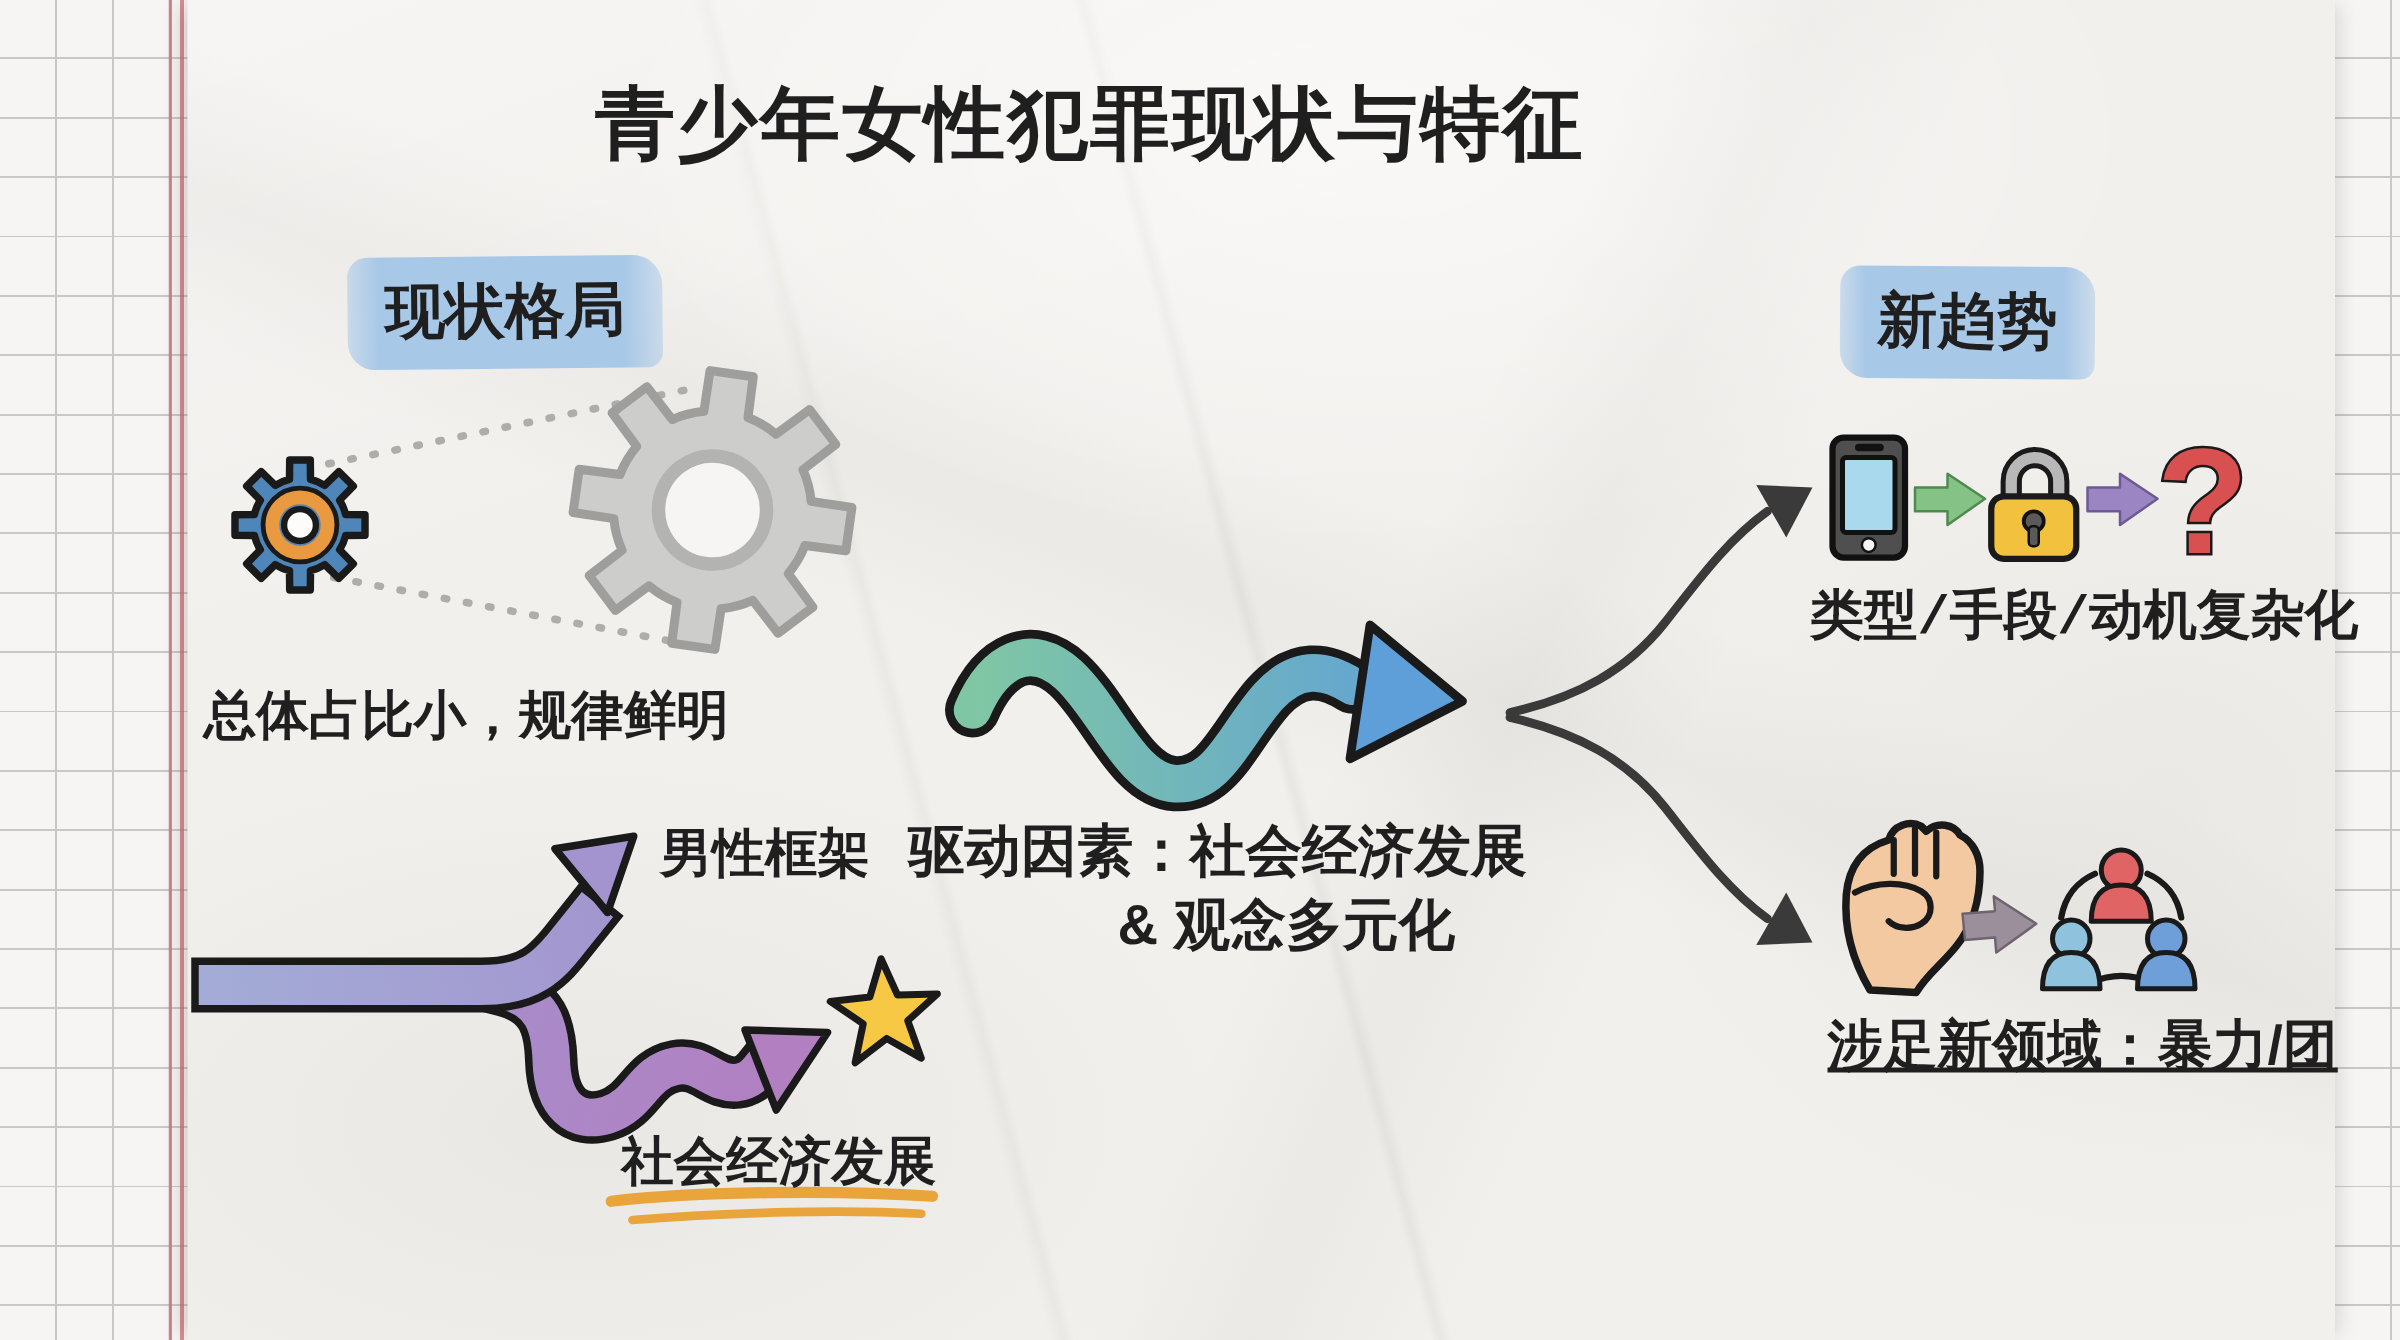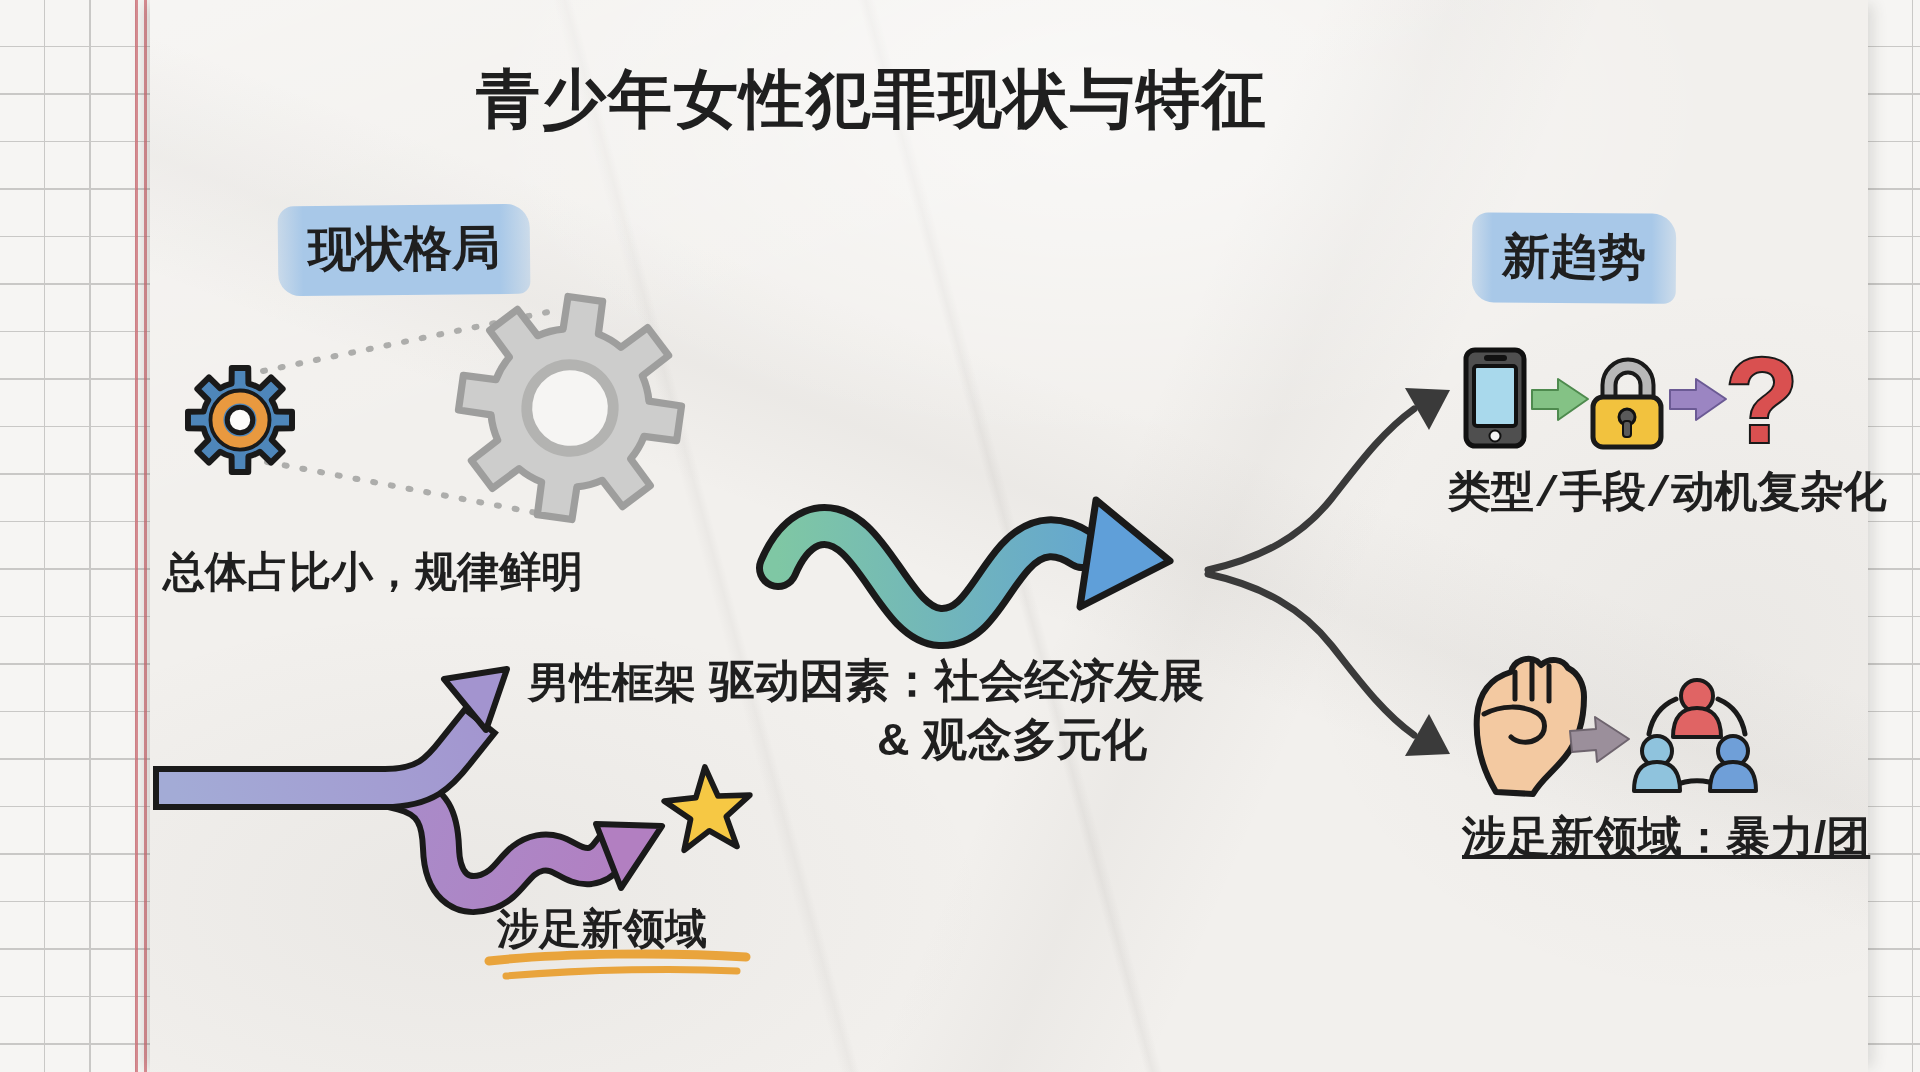--- a/index.html
+++ b/index.html
@@ -54,21 +54,21 @@
     background:linear-gradient(90deg, rgba(168,200,232,.55), var(--highlight) 10%, var(--highlight) 88%, rgba(168,200,232,.5));
     padding:12px 30px 14px 30px; border-radius:16px 24px 12px 22px;
   }
   .tag.left-tag  { left:278px;  top:205px; transform:rotate(-.6deg); }
   .tag.right-tag { left:1472px; top:213px; transform:rotate(.4deg); }
 
   .caption-gears    { left:163px;  top:544px; font-size:42px; }
   .caption-male     { left:516px;  top:655px; font-size:42px;margin-left:12px; }
   .caption-unique   { left:497px;  top:901px; font-size:42px; }
 
-  .caption-mid { position:absolute; left:707px; top:652px; width:500px; color:var(--ink);
+  .caption-mid { position:absolute; left:724px; top:652px; width:500px; color:var(--ink);
                  font-weight:bold; font-size:45px; text-align:center; line-height:1.3; }
   .caption-mid .l2 { margin-left:110px; }
 
   .caption-complex  { left:1448px; top:463px; font-size:43px;font-family:Liberation Mono, monospace; }
 
   .caption-fields { position:absolute; left:1462px; top:808px; color:var(--ink);
                     font-weight:bold; font-size:44px; line-height:1.32;text-decoration:underline; }
 </style>
 </head>
 <body>
@@ -188,21 +188,21 @@
     </g>
   </svg>
 
   <div class="txt title">青少年女性犯罪现状与特征</div>
 
   <div class="tag left-tag">现状格局</div>
   <div class="tag right-tag">新趋势</div>
 
   <div class="txt caption-gears">总体占比小，规律鲜明</div>
   <div class="txt caption-male">男性框架</div>
-  <div class="txt caption-unique">涉足新领域</div>
+  <div class="txt caption-unique">社会经济发展</div>
 
   <div class="caption-mid">
     <div>驱动因素：社会经济发展</div>
     <div class="l2">&amp; 观念多元化</div>
   </div>
 
   <div class="txt caption-complex">类型/手段/动机复杂化</div>
 
   <div class="caption-fields">
     <div>涉足新领域：暴力/团</div>

